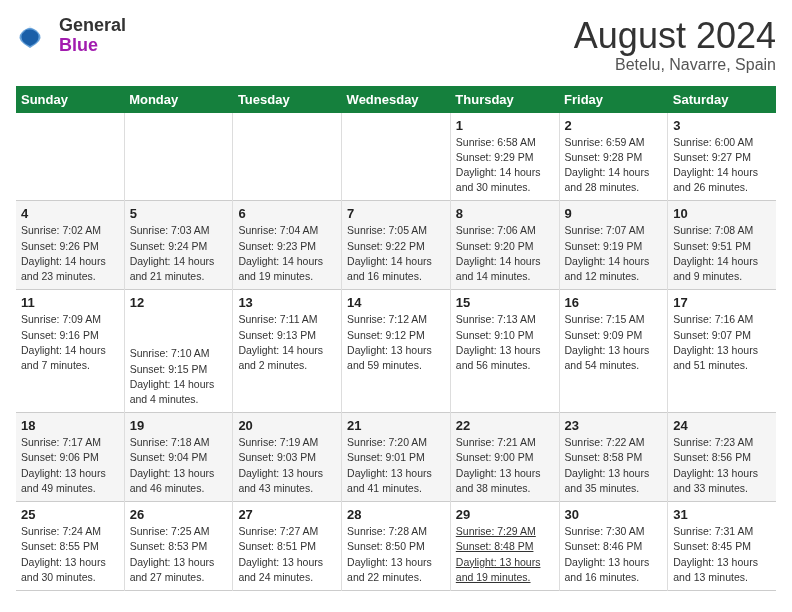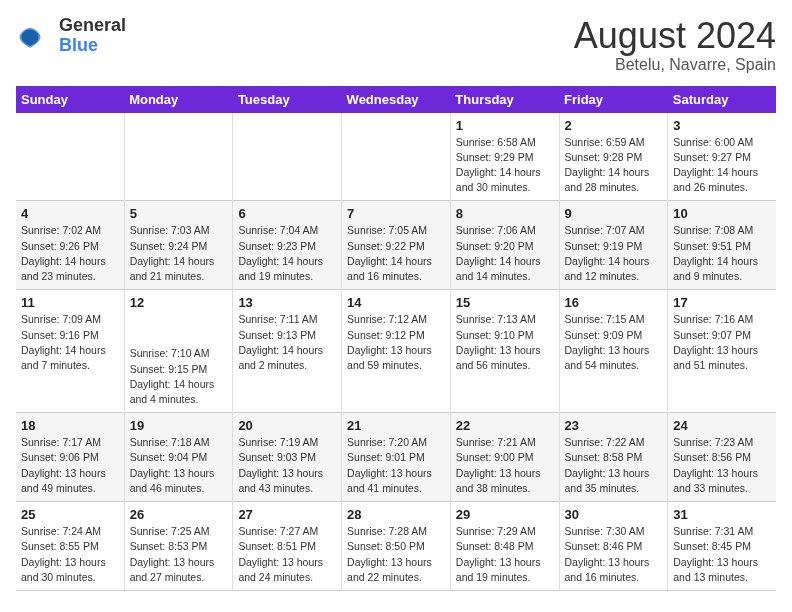--- a/index.html
+++ b/index.html
@@ -20,21 +20,21 @@
       display: flex;
       align-items: center;
       gap: 15px;
     }
     .logo-text {
       font-size: 18px;
       font-weight: bold;
       line-height: 1.1;
     }
     .logo-general { color: #333; }
-    .logo-blue { color: #3b82f6; }
+    .logo-blue { color: #a21caf; }
     .logo-icon {
       width: 28px;
       height: 28px;
     }
     .title-block { text-align: right; }
     .title-block h1 {
       font-size: 36px;
       font-weight: 400;
       color: #333;
       line-height: 1.1;
@@ -43,21 +43,21 @@
       font-size: 16px;
       font-weight: 400;
       color: #555;
     }
     table {
       width: 100%;
       border-collapse: collapse;
       font-size: 11px;
     }
     thead th {
-      background-color: #6d28d9;
+      background-color: #15803d;
       color: #fff;
       text-align: left;
       padding: 6px 5px;
       font-size: 13px;
       font-weight: 600;
     }
     tbody tr {
       border-bottom: 1px solid #ccc;
     }
     tbody td {
@@ -324,21 +324,21 @@
         </td>
         <td>
           <span class="day-num">28</span>
           <div class="day-info" style="white-space: pre-line;">Sunrise: 7:28 AM
 Sunset: 8:50 PM
 Daylight: 13 hours
 and 22 minutes.</div>
         </td>
         <td>
           <span class="day-num">29</span>
-          <div class="day-info" style="white-space: pre-line;">Sunrise: 7:29 AM
+          <div class="day-info" style="white-space: pre-line; text-decoration: underline;">Sunrise: 7:29 AM
 Sunset: 8:48 PM
 Daylight: 13 hours
 and 19 minutes.</div>
         </td>
         <td>
           <span class="day-num">30</span>
           <div class="day-info" style="white-space: pre-line;">Sunrise: 7:30 AM
 Sunset: 8:46 PM
 Daylight: 13 hours
 and 16 minutes.</div>

